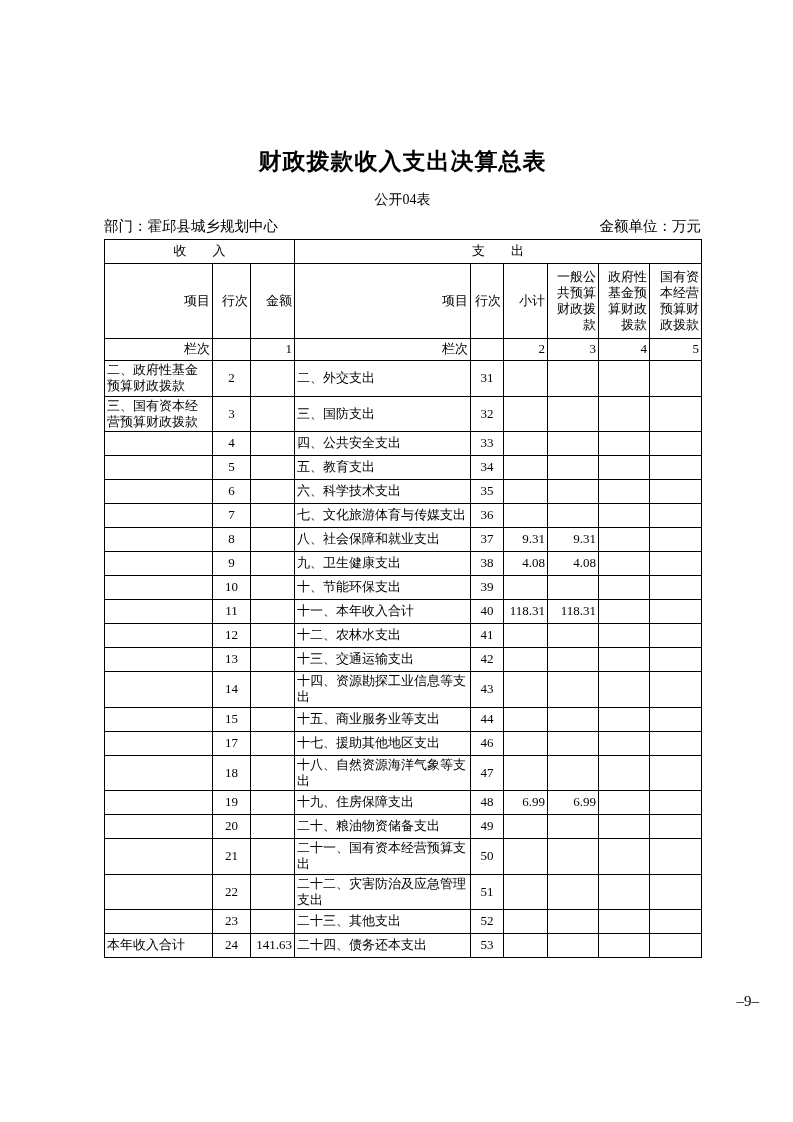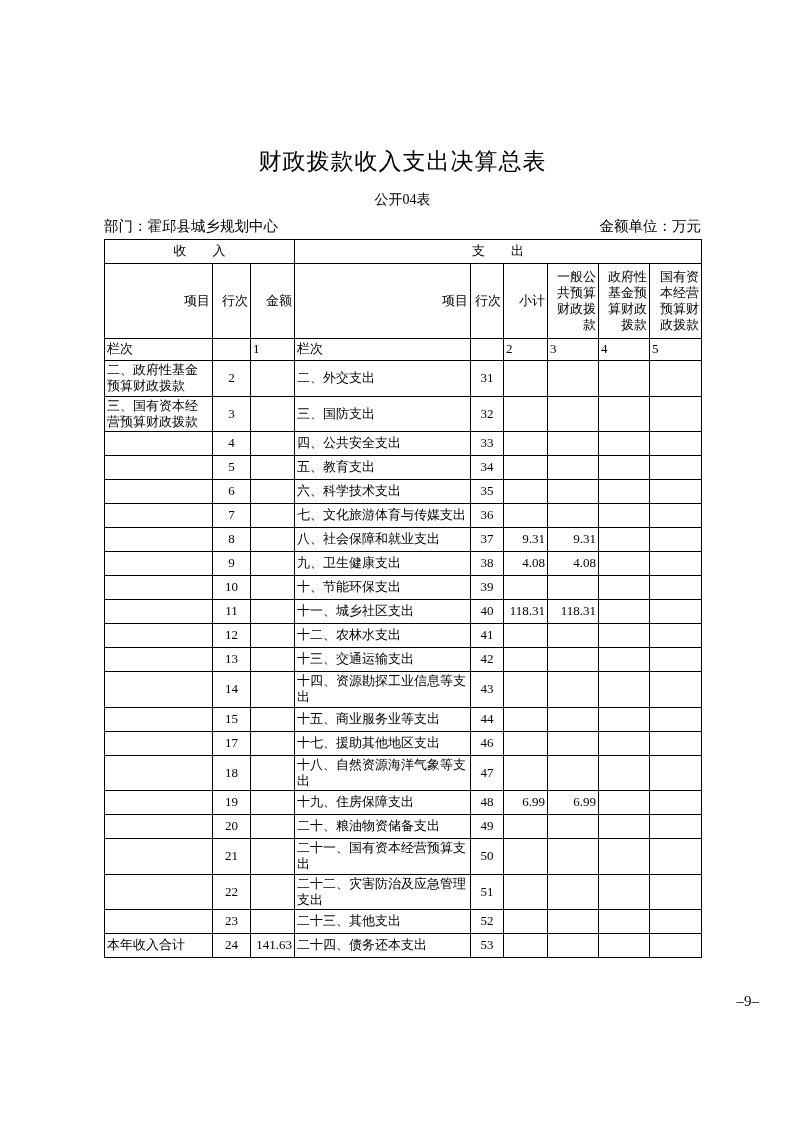--- a/index.html
+++ b/index.html
@@ -15,21 +15,21 @@
   .content {
     position: absolute;
     left: 104px;
     top: 0;
     width: 597px;
   }
   .doc-title {
     margin-top: 146px;
     text-align: center;
     font-size: 23px;
-    font-weight: normal;
+    font-weight: bold;
     letter-spacing: 1px;
   }
   .table-code {
     margin-top: 14px;
     text-align: center;
     font-size: 14px;
   }
   .meta-row {
     margin-top: 8px;
     margin-bottom: 3px;
@@ -48,21 +48,21 @@
     border: 1px solid #000;
     vertical-align: middle;
     line-height: 1.25;
     padding: 1px 2px;
     overflow: hidden;
     font-weight: normal;
     word-break: break-all;
   }
   tr.sec-row th { height: 21px; text-align: center; white-space: pre; }
   tr.col-head th { height: 72px; text-align: right; }
-  tr.idx-row td { height: 19px; text-align: left; }
+  tr.idx-row td { height: 19px; text-align: right; }
   tbody td { height: 21px; }
   .td-item { text-align: left; padding: 1px 3px; }
   .td-center { text-align: center; }
   .td-amount { text-align: right; padding: 1px 3px 1px 1px; }
   .bold { font-weight: bold; }
   .page-number {
     position: absolute;
     top: 993px;
     right: 34px;
     font-size: 15px;
@@ -219,21 +219,21 @@
           <td class="td-center">39</td>
           <td class="td-amount"></td>
           <td class="td-amount"></td>
           <td class="td-amount"></td>
           <td class="td-amount"></td>
         </tr>
         <tr>
           <td class="td-item"></td>
           <td class="td-center">11</td>
           <td class="td-amount"></td>
-          <td class="td-item">十一、城乡社区支出</td>
+          <td class="td-item">十一、本年收入合计</td>
           <td class="td-center">40</td>
           <td class="td-amount">118.31</td>
           <td class="td-amount">118.31</td>
           <td class="td-amount"></td>
           <td class="td-amount"></td>
         </tr>
         <tr>
           <td class="td-item"></td>
           <td class="td-center">12</td>
           <td class="td-amount"></td>

